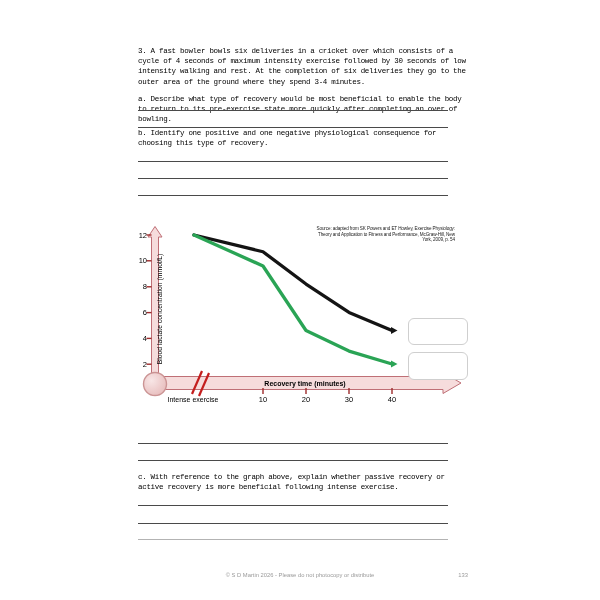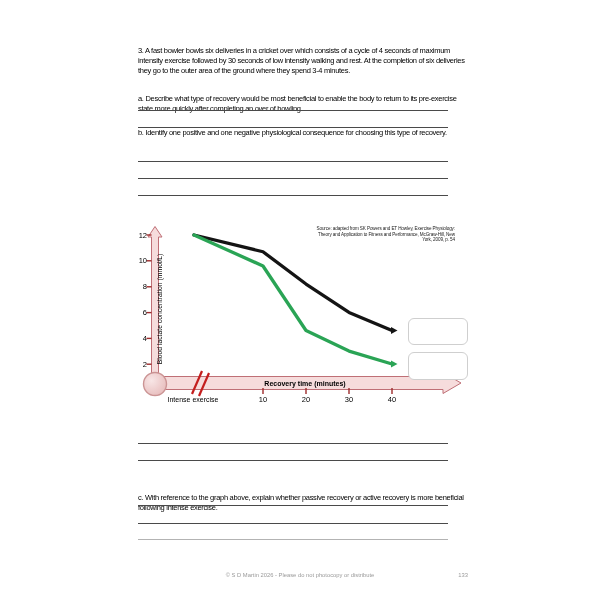--- a/index.html
+++ b/index.html
@@ -2,21 +2,21 @@
 <html><head>
 <meta charset="utf-8">
 <style>
   html,body{margin:0;padding:0;background:#ffffff;}
   #page{
     position:relative;width:600px;height:600px;background:#ffffff;overflow:hidden;
     font-family:"Liberation Sans",sans-serif;color:#000;
   }
   .qtext{
     position:absolute;left:138px;width:332px;
-    font-size:7.5px;line-height:10.2px;letter-spacing:-0.3px;color:#000;
+    font-size:7.5px;line-height:10.2px;letter-spacing:-0.3px;color:#000;font-family:Liberation Mono, monospace;
   }
   .answer-line{
     position:absolute;left:138px;width:310px;height:0;
     border-top:1.2px solid #4a4a4a;
   }
   .answer-line.gray{border-top:1.6px solid #b3b3b3;}
   .label-box{
     position:absolute;left:408px;width:60px;background:#fff;
     border:1px solid #cfcfcf;border-radius:6px;box-sizing:border-box;
   }
@@ -109,21 +109,21 @@
     <polygon points="-1,-3.5 5.5,0 -1,3.5" transform="translate(392,364)" fill="#2aa455"></polygon>
   </svg>
 
   <div class="label-box" style="top:318px;height:27px"></div>
   <div class="label-box" style="top:352px;height:28px"></div>
 
 
   <div class="answer-line" style="top:443px"></div>
   <div class="answer-line" style="top:460px"></div>
 
-  <div class="qtext" style="top:493px">c. With reference to the graph above, explain whether passive recovery or active recovery is more beneficial following intense exercise.</div>
+  <div class="qtext" style="top:472px">c. With reference to the graph above, explain whether passive recovery or active recovery is more beneficial following intense exercise.</div>
 
   <div class="answer-line" style="top:505px"></div>
   <div class="answer-line" style="top:523px"></div>
   <div class="answer-line gray" style="top:539px"></div>
 
   <div class="footer-text">© S D Martin 2026 - Please do not photocopy or distribute</div>
   <div class="page-num">133</div>
 
 </div>
 

